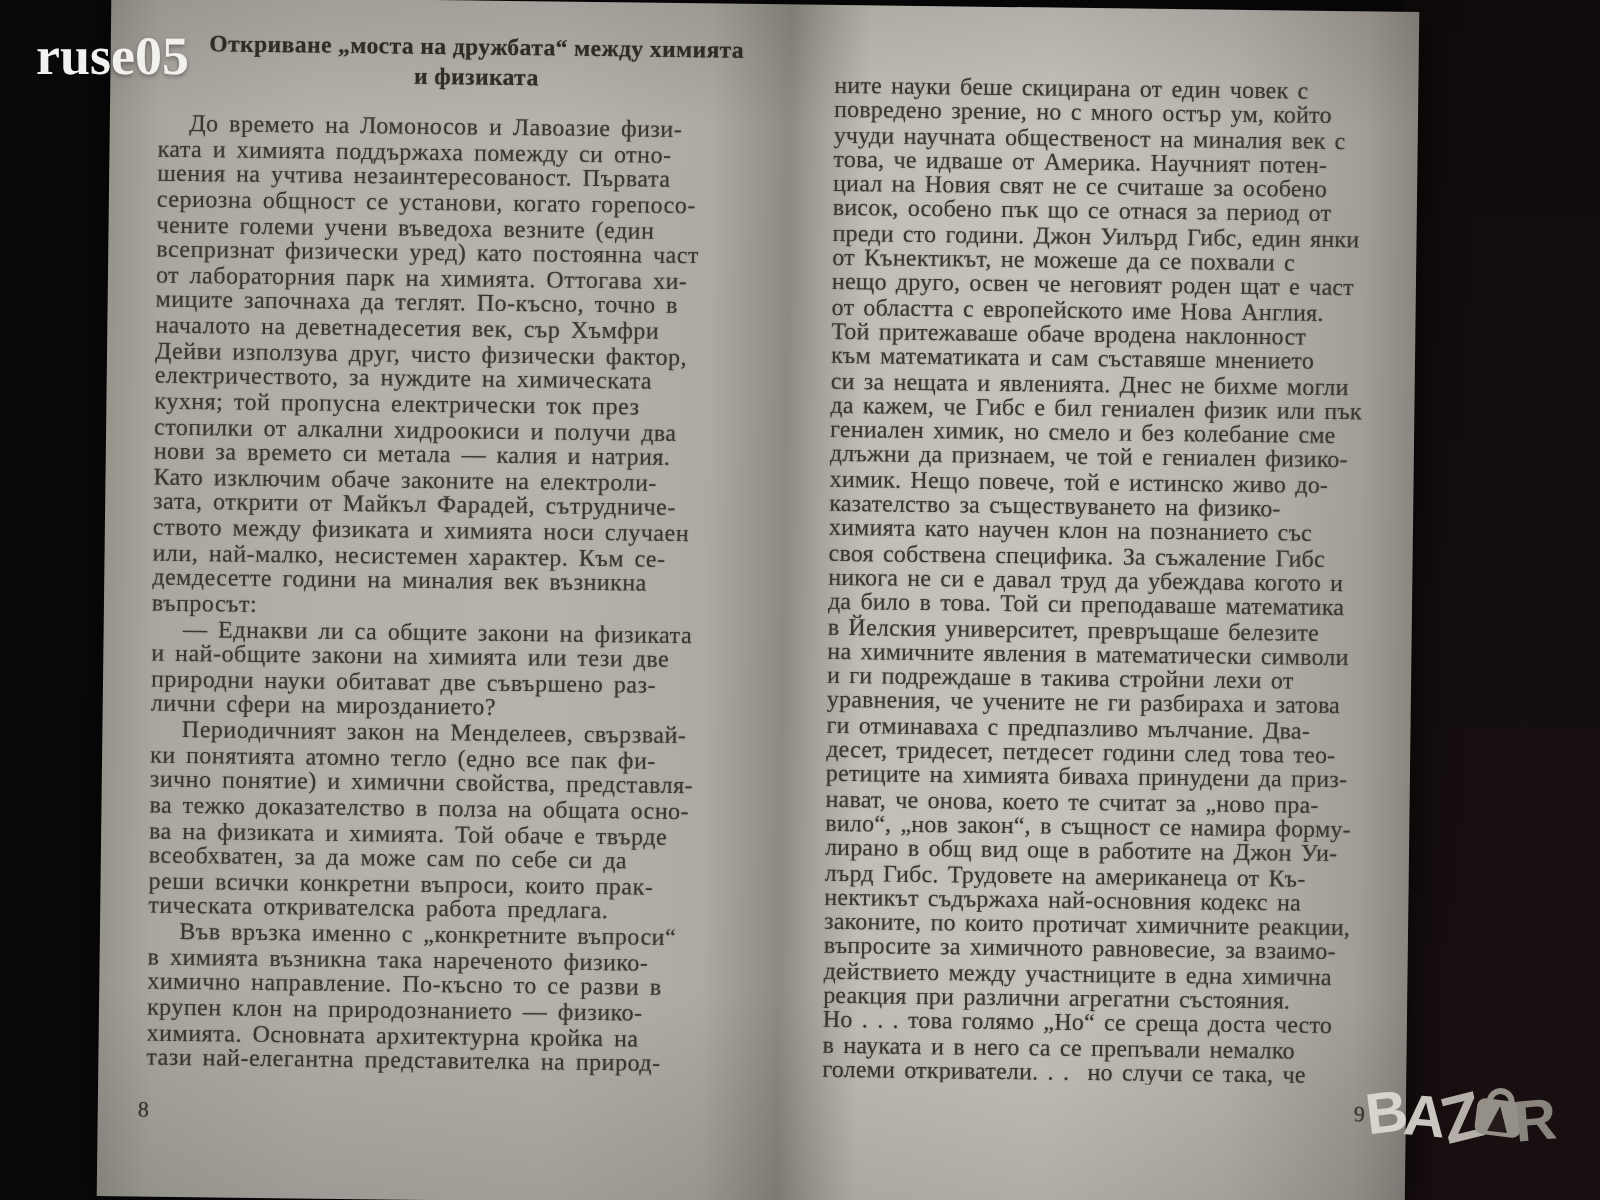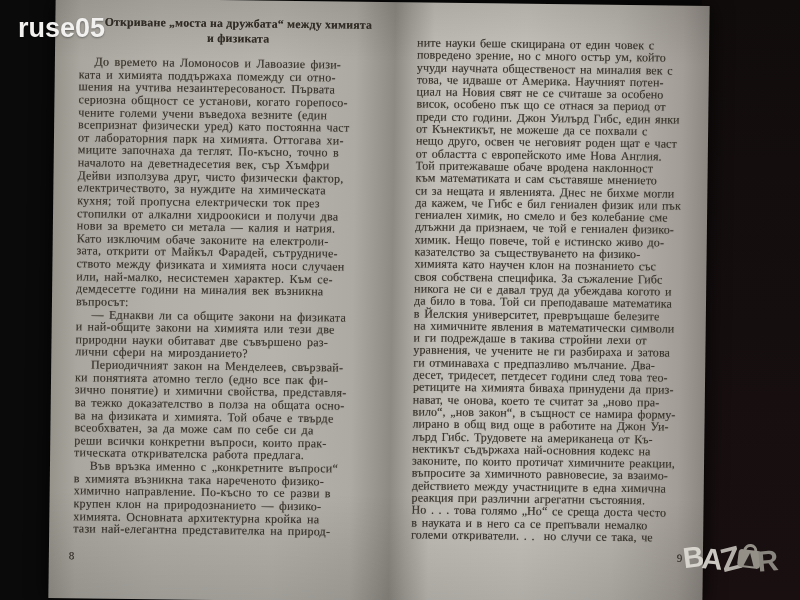--- a/index.html
+++ b/index.html
@@ -43,21 +43,21 @@
   .page-left  .body-text { margin-top:12px; line-height:12.63px; max-height:484px; }
   .page-right .body-text { line-height:12.3px; letter-spacing:0.1px; word-spacing:1.5px; max-height:508px; }
   .pagenum {
     position:absolute; font-size:11px; color:#3b362e;
     text-shadow:0 0 0.6px rgba(59,54,46,0.6);
   }
   .pagenum-left  { left:20px;  top:551px; }
   .pagenum-right { left:628px; top:546px; }
   .wm-seller {
     position:absolute; left:18px; top:13px; z-index:5;
-    font-family:Liberation Sans, sans-serif; font-weight:700; font-size:27px;
+    font-family:Liberation Serif, serif; font-weight:700; font-size:27px;
     color:#f2f1ef; text-shadow:0 1px 2px rgba(0,0,0,0.35);
   }
   .wm-logo {
     position:absolute; left:683px; top:543px; z-index:5;
     display:flex; align-items:flex-start;
     font-family:"Liberation Sans", sans-serif; font-weight:800; font-size:29px;
     line-height:1; opacity:0.95;
   }
   .lt { display:inline-block; }
   .l-b  { color:#dcd9d2; transform:rotate(-7deg); }

